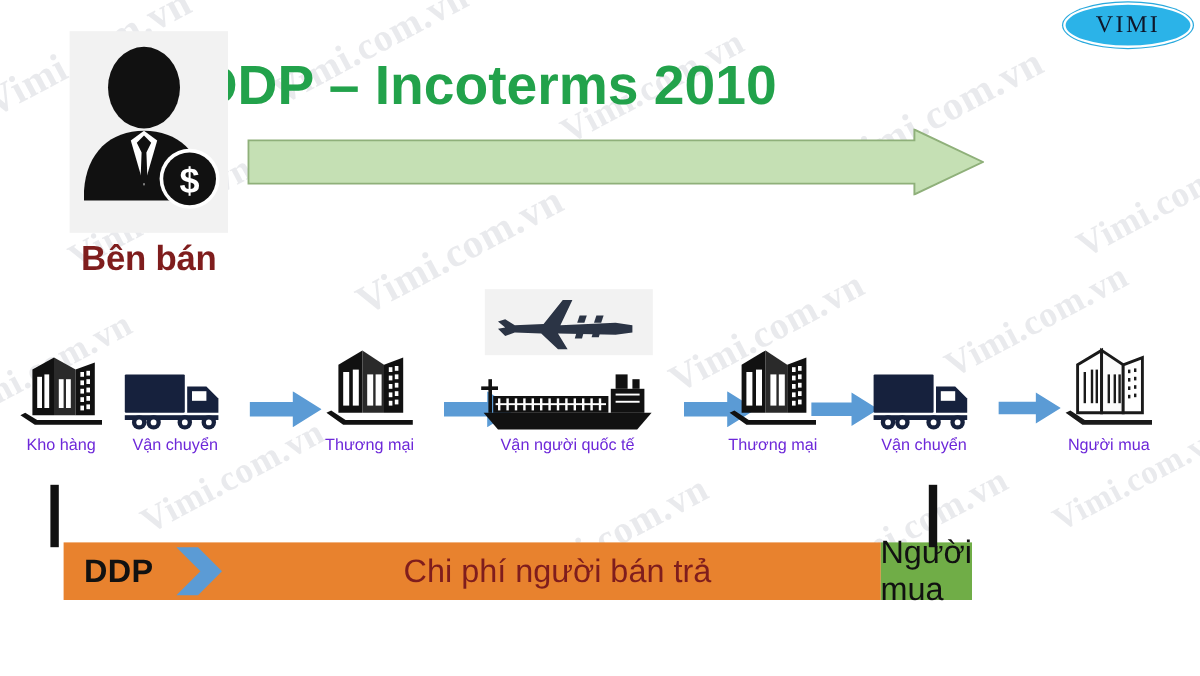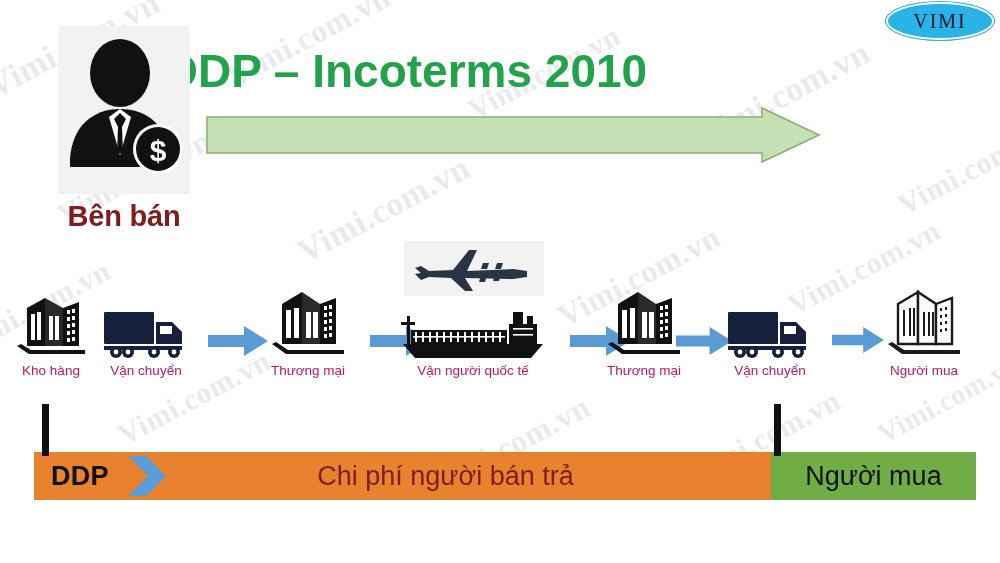--- a/index.html
+++ b/index.html
@@ -119,21 +119,21 @@
     z-index: 22;
     text-align: center;
   }
   .node .glyph {
     display: flex;
     align-items: flex-end;
     justify-content: center;
   }
   .node .lbl {
     font-size: 13.5px;
-    color: #be185d;
+    color: #6d28d9;
     white-space: nowrap;
     margin-top: 3px;
     font-weight: 400;
   }
   .arrow {
     position: absolute;
     z-index: 21;
   }
   #planeBox {
     position: absolute;
@@ -152,24 +152,24 @@
   .tick {
     position: absolute;
     width: 7px;
     background: #111111;
     z-index: 26;
   }
 
   
   #costbar {
     position: absolute;
-    left: 34px;
+    left: 53px;
     top: 452px;
     height: 48px;
-    width: 942px;
+    width: 757px;
     z-index: 24;
     display: flex;
     justify-content: flex-end;
   }
   #seg-orange {
     position: relative;
     background: #E8822E;
     width: 737px;
     display: flex;
     align-items: center;

